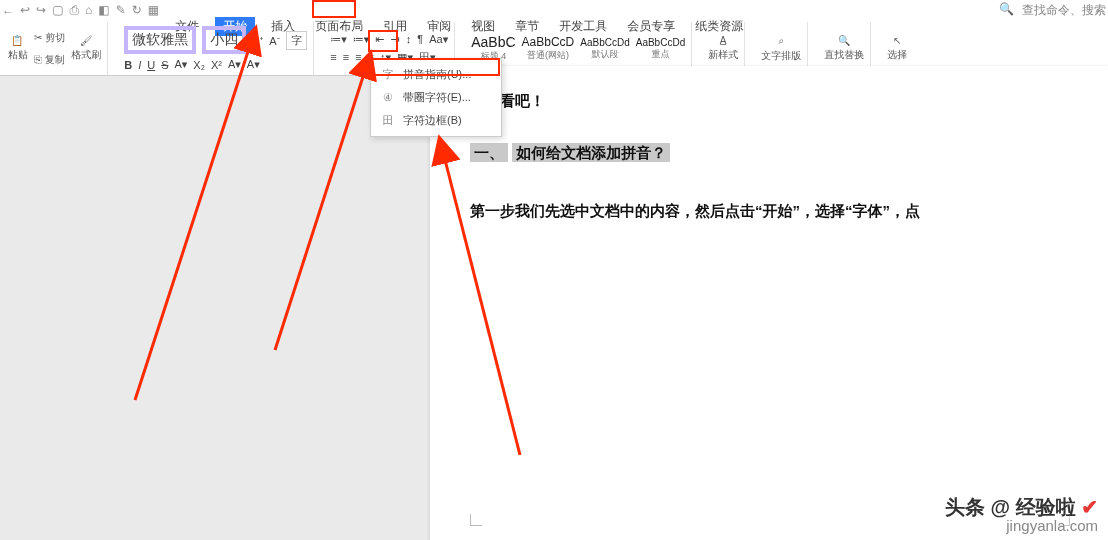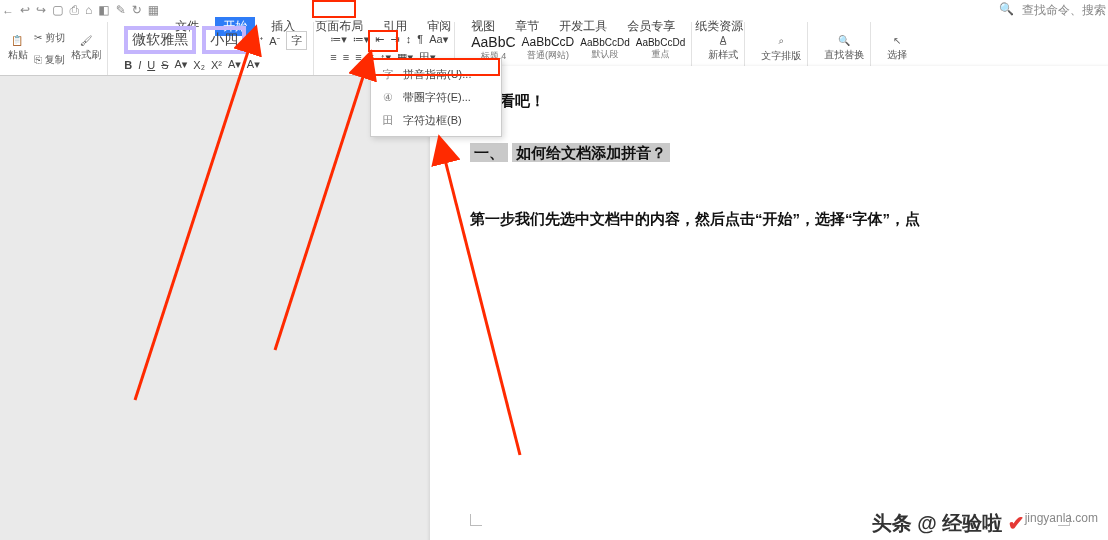--- a/index.html
+++ b/index.html
@@ -90,31 +90,31 @@
     padding:20px 40px;
     font-size:15px;
     color:#111;
     line-height:2;
   }
   .page .highlight {
     background:#c9c9c9;
     padding:1px 4px;
     font-weight:bold;
   }
-  .page .para { margin-top:34px; font-weight:bold; line-height:2.2;}
+  .page .para { margin-top:26px; font-weight:bold; line-height:2.2;}
   .rect { position:absolute; border:2px solid #ff2a00; background:transparent; pointer-events:none; z-index:100;}
   svg.arrows { position:absolute; left:0; top:0; width:1108px; height:540px; pointer-events:none; z-index:99;}
   .watermark {
     position:absolute; right:10px; bottom:6px;
     color:#333; font-size:20px; font-weight:bold;
     text-shadow:0 0 4px #fff,0 0 4px #fff;
-    display:flex; flex-direction:row; align-items:flex-start;
+    display:flex; flex-direction:column; align-items:flex-end;
     line-height:1.1;
   }
-  .watermark .sub { font-size:12px; color:#888; font-weight:normal;}
+  .watermark .sub { font-size:15px; color:#888; font-weight:normal;}
   .watermark .emoji{color:#e53935;}
 </style>
 </head>
 <body>
 
 <div class="menubar">
   <div class="icon-strip">
     <span>←</span>
     <span>↩</span>
     <span>↪</span>

